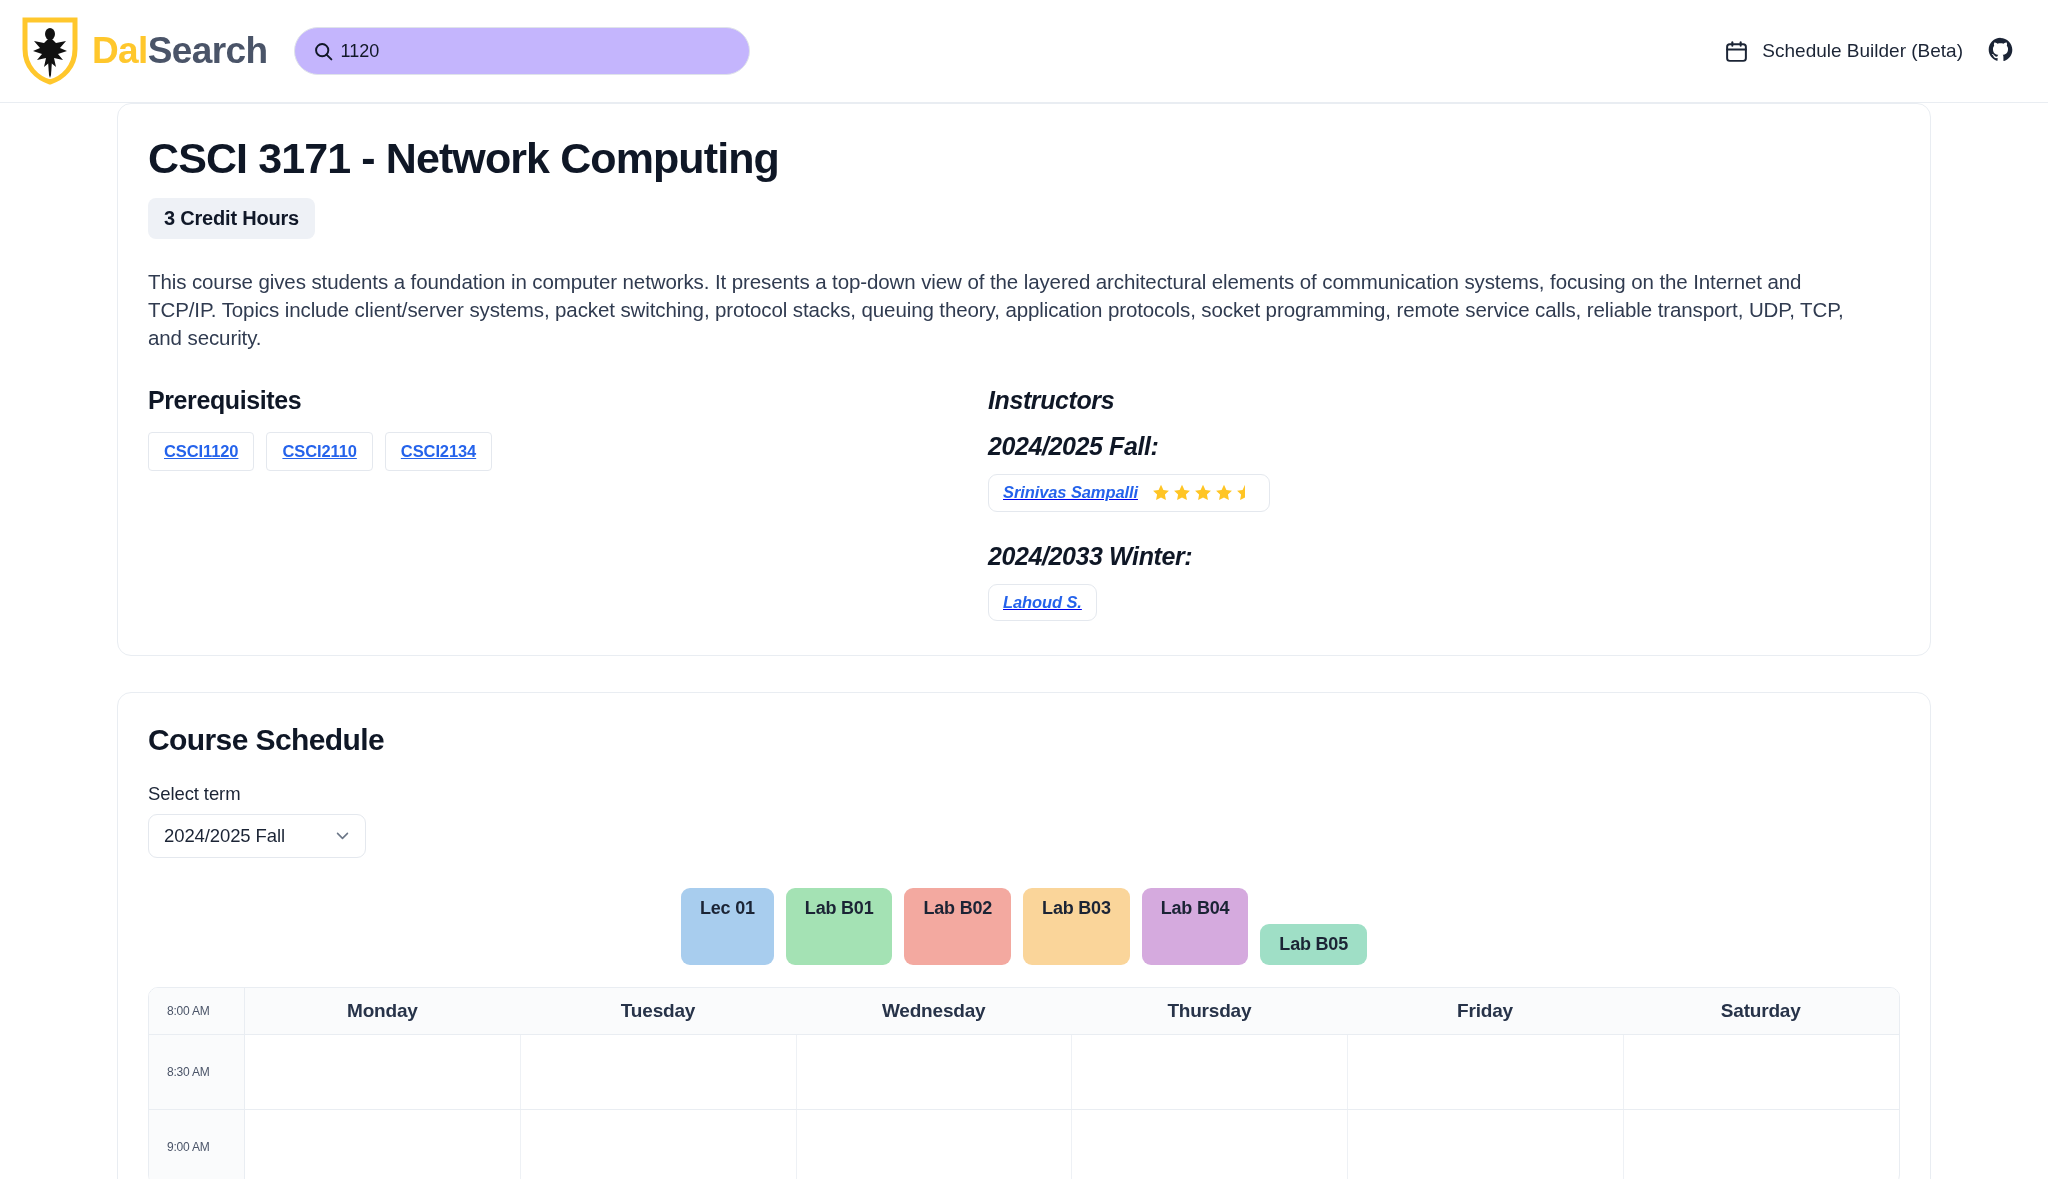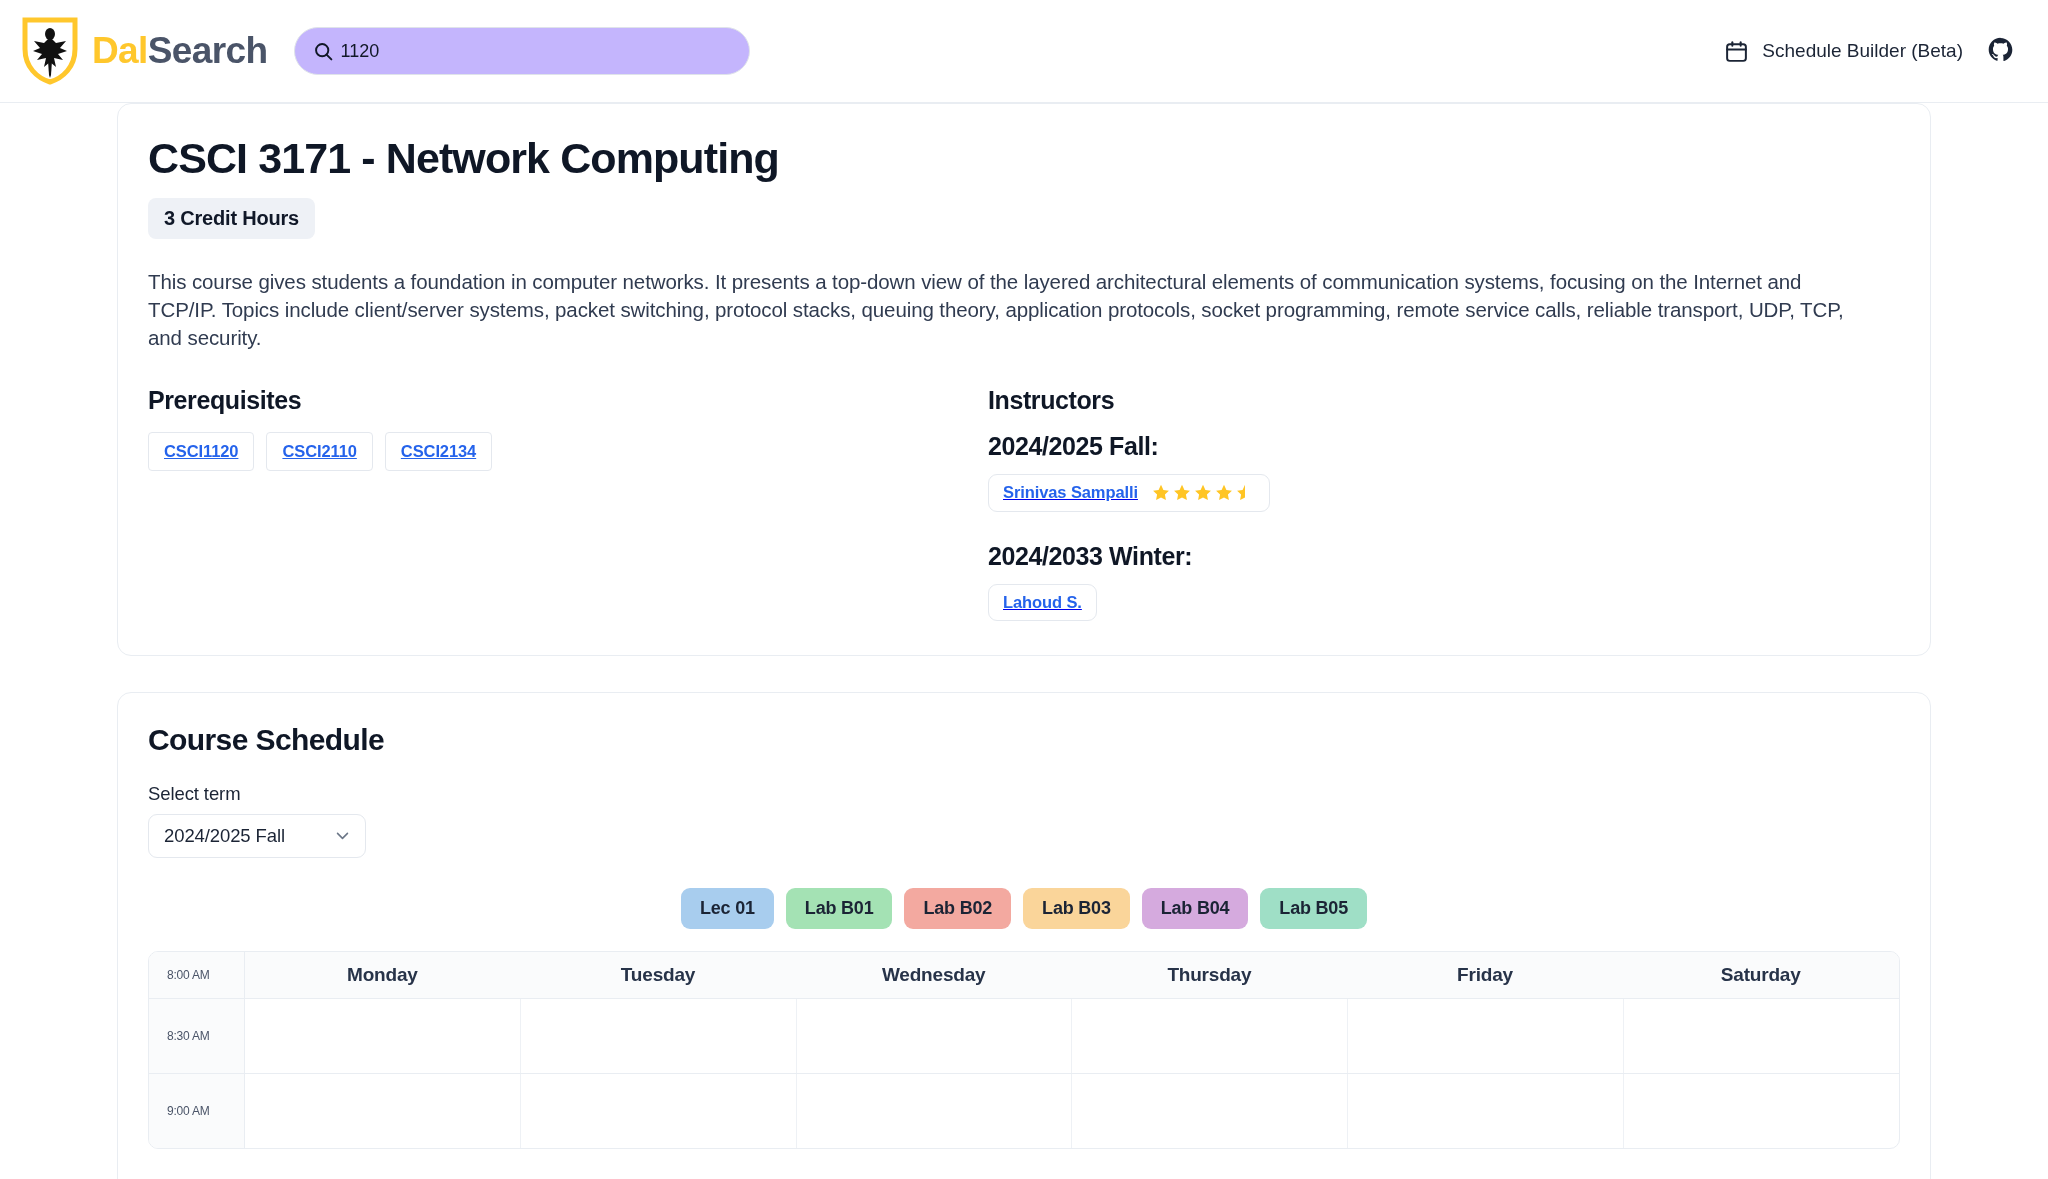--- a/index.html
+++ b/index.html
@@ -139,21 +139,21 @@
     color: #303b50;
     max-width: 1720px;
     letter-spacing: -0.1px;
   }
 
   .two-col {
     display: flex;
     margin-top: 34px;
   }
   .col-left { width: 840px; flex: 0 0 840px; }
-  .col-right { flex: 1 1 auto; }
+  .col-right { flex: 1 1 auto; font-style: italic; }
 
   .sec-heading {
     font-size: 25px;
     font-weight: 800;
     color: #0f1726;
     letter-spacing: -0.4px;
     margin-bottom: 17px;
   }
 
   .tag-row { display: flex; flex-wrap: wrap; gap: 12px; }
@@ -423,21 +423,21 @@
         <polyline points="5 9 12 16 19 9"></polyline>
       </svg>
     </div>
 
     <div class="legend">
       <div class="chip" style="background: rgb(168, 205, 238);">Lec 01</div>
       <div class="chip" style="background: rgb(164, 226, 180);">Lab B01</div>
       <div class="chip" style="background: rgb(243, 169, 160);">Lab B02</div>
       <div class="chip" style="background: rgb(250, 213, 154);">Lab B03</div>
       <div class="chip" style="background: rgb(213, 170, 222);">Lab B04</div>
-      <div class="chip" style="background: rgb(159, 223, 198);">Lab B05</div>
+      <div class="chip" style="background: rgb(159, 223, 198); margin-top: 36px;">Lab B05</div>
     </div>
 
     <div class="calendar">
       <div class="cal-row cal-head">
         <div class="cal-time-col">
           <span class="cal-time-label">8:00 AM</span>
         </div>
         <div class="cal-day">Monday</div>
         <div class="cal-day">Tuesday</div>
         <div class="cal-day">Wednesday</div>

